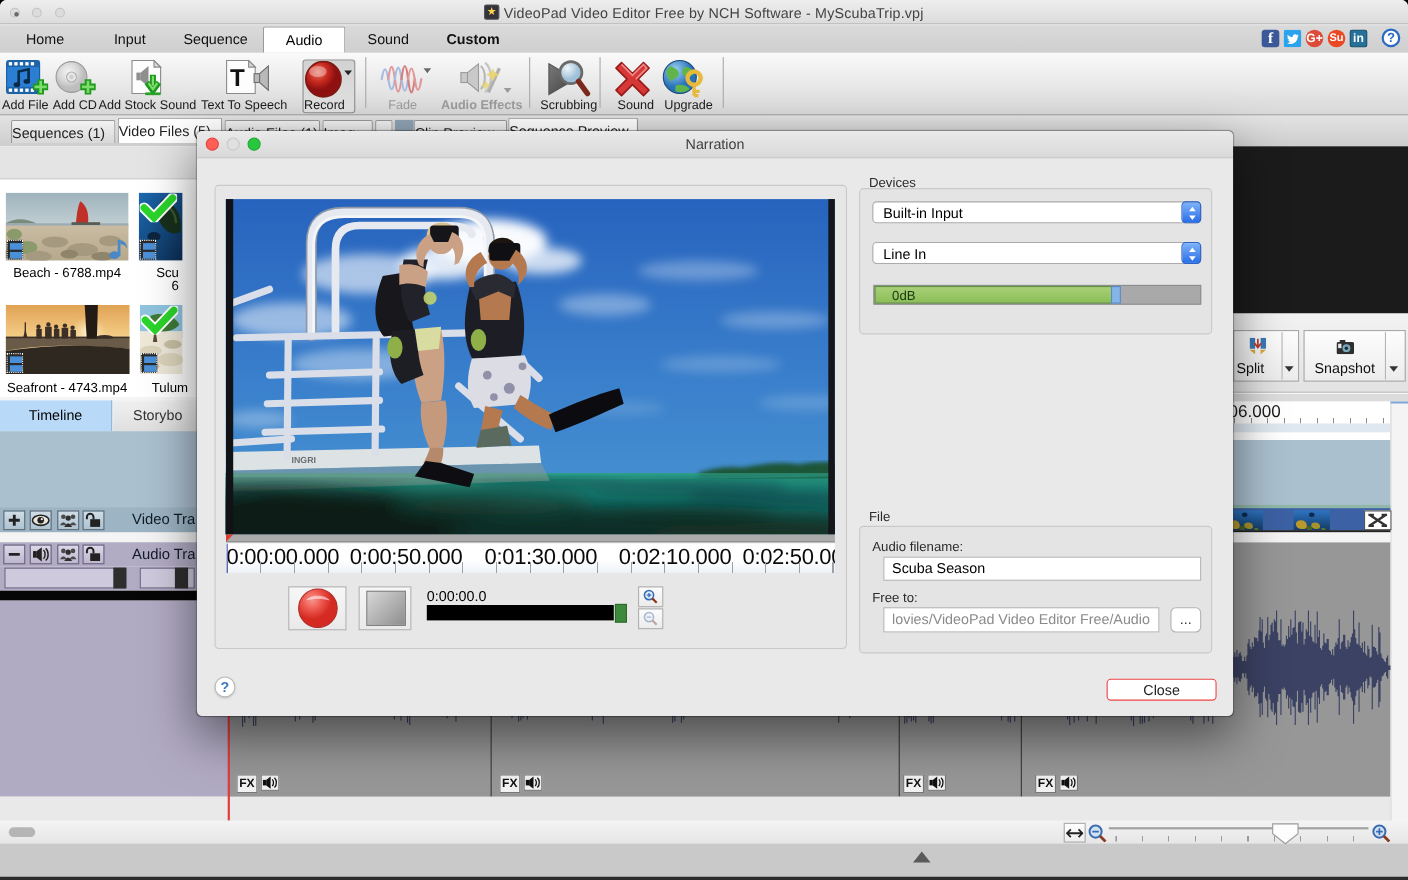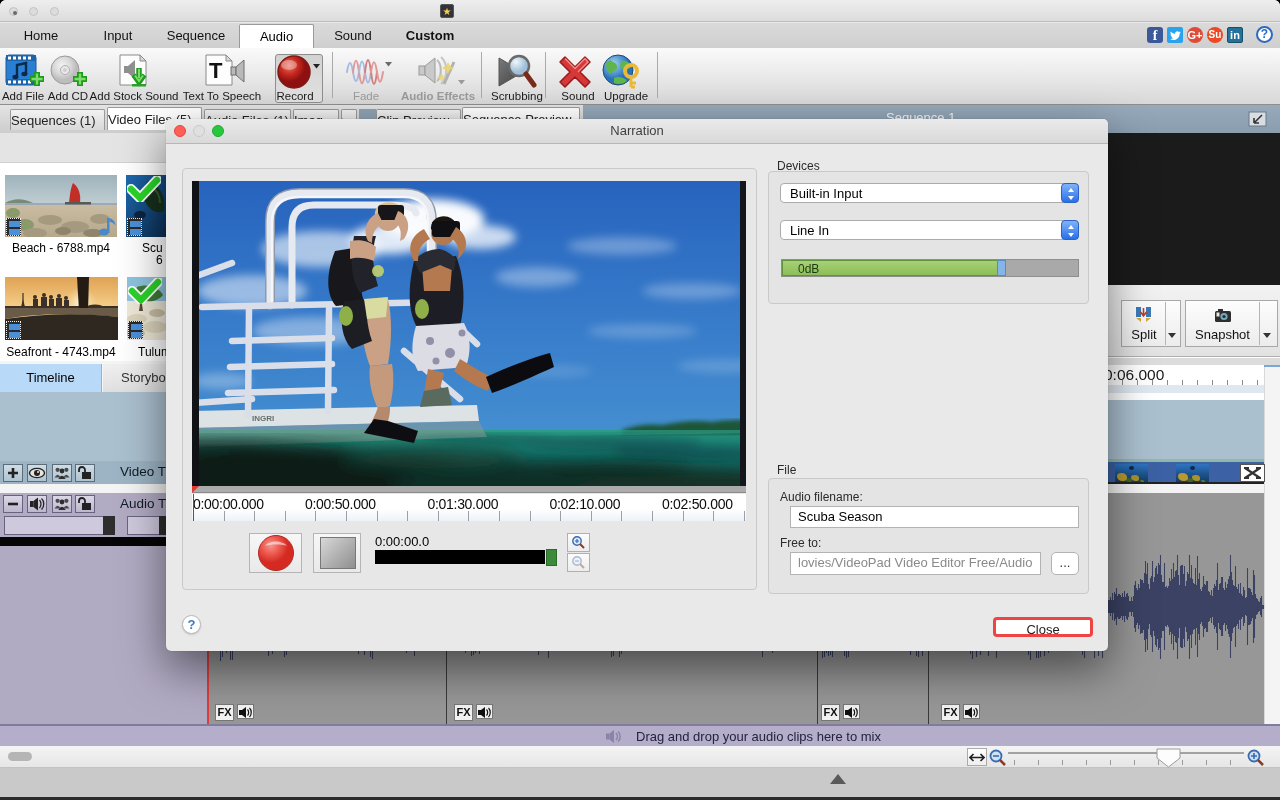--- a/index.html
+++ b/index.html
@@ -46,50 +46,51 @@
 .trtxt{position:absolute;font-size:13.5px;color:#101c26;}
 
 #clipgray{position:absolute;left:208px;top:493px;width:1057px;height:231px;background:#979797;}
 
 #dropstrip{position:absolute;left:0;top:724px;width:1280px;height:22px;background:#b5aecb;border-top:2px solid #827b9e;}
 #dropstrip .t{position:absolute;left:636px;top:3px;font-size:13px;color:#23233b;}
 #scrollrow{position:absolute;left:0;top:746px;width:1280px;height:22px;background:linear-gradient(#f4f4f4,#e6e6e6);border-bottom:1px solid #c2c2c2;}
 #bottomrow{position:absolute;left:0;top:768px;width:1280px;height:29px;background:#c9c9c9;}
 #bottomline{position:absolute;left:0;top:797px;width:1280px;height:3px;background:#2b2b2b;}
 
-#dialog{position:absolute;left:166px;top:119px;width:942px;height:532px;background:#e9e9e9;border-radius:5px;box-shadow:0 18px 45px rgba(0,0,0,.5),0 0 1px rgba(0,0,0,.35);}
+#dialog{position:absolute;left:179px;top:119px;width:942px;height:532px;background:#e9e9e9;border-radius:5px;box-shadow:0 18px 45px rgba(0,0,0,.5),0 0 1px rgba(0,0,0,.35);}
 #dlgtitle{position:absolute;left:0;top:0;width:100%;height:25px;background:linear-gradient(#eaeaea,#d9d9d9);border-bottom:1px solid #b7b7b7;border-radius:5px 5px 0 0;}
 #dlgtitle .t{position:absolute;width:100%;text-align:center;top:4px;font-size:13px;color:#404040;}
 .dl{position:absolute;top:6px;width:12px;height:12px;border-radius:50%;}
 .groupbox{position:absolute;border:1px solid #c9c9c9;border-radius:4px;background:#e7e7e7;}
 .glabel{position:absolute;font-size:12px;color:#2b2b2b;}
 .field{position:absolute;background:#fff;border:1px solid #b3b3b3;font-size:13px;color:#000;padding:2px 0 0 7px;}
 .ddown{position:absolute;height:20px;background:#fff;border:1px solid #ababab;border-radius:4px;font-size:13px;color:#000;}
 .ddcap{position:absolute;right:-1px;top:-1px;width:18px;height:20px;border-radius:4px;background:linear-gradient(#7fb3f8,#2a6fe8);border:1px solid #2a62c8;}
 .fxp{position:absolute;top:211px;width:48px;height:16px;}
 .fxp:before{content:"FX";position:absolute;left:0;top:0;width:17px;height:15px;background:#f2f2f2;border:1px solid #777;font-size:11px;font-weight:bold;color:#111;text-align:center;line-height:15px;}
 .fxsp{position:absolute;left:22px;top:0;width:17px;height:15px;background:#f2f2f2;border:1px solid #777;}
 .uwthumb{position:absolute;top:464px;width:33px;height:18px;background:linear-gradient(#2f74c2 0%,#1d548f 55%,#173c62 100%);overflow:hidden;}
 .uwthumb:before{content:"";position:absolute;left:2px;top:9px;width:10px;height:8px;background:#b9992e;border-radius:45% 55% 40% 60%;box-shadow:13px 1px 0 -1px #a8922c,7px 3px 0 -2px #466428,20px 4px 0 -3px #5a7a30;}
 .uwthumb:after{content:"";position:absolute;left:14px;top:2px;width:5px;height:4px;background:#0d2a50;border-radius:50%;}
-.rl{position:absolute;top:2px;font-size:14px;color:#0a0a0a;letter-spacing:-0.3px;}
+.rl{position:absolute;top:2px;font-size:20px;color:#0a0a0a;letter-spacing:-0.3px;}
 .filmic{position:absolute;left:1px;bottom:1px;width:15px;height:18px;background:#2a2a2a;border:1px dotted #eee;}
 .filmic i{position:absolute;left:2px;width:11px;height:6px;background:#4a90d8;}
 .chk{position:absolute;left:1px;top:1px;}
 </style></head>
 <body>
 <div id="win">
 
   <div id="titlebar">
     <div class="tl" style="left:9px;">
         <div style="position:absolute;left:2.5px;top:2.5px;width:4px;height:4px;border-radius:50%;background:#6b6b6b;"></div>
       </div>
     <div class="tl" style="left:29px;"></div>
     <div class="tl" style="left:50px;"></div>
     <div style="position:absolute;left:440px;top:4px;width:14px;height:14px;border-radius:2px;background:#33333b;border:1px solid #555;color:#f8d24a;font-size:10px;text-align:center;line-height:13px;">★</div>
+    <span id="title-txt">VideoPad Video Editor Free by NCH Software - MyScubaTrip.vpj</span>
   </div>
 
   <div id="menurow">
     <div id="audiotab">Audio</div>
     <div class="mtab" style="left:16px;width:50px;">Home</div>
     <div class="mtab" style="left:95px;width:46px;">Input</div>
     <div class="mtab" style="left:158px;width:76px;">Sequence</div>
         <div class="mtab" style="left:328px;width:50px;">Sound</div>
     <div class="mtab" style="left:400px;width:60px;font-weight:bold;">Custom</div>
     <div id="socials">
@@ -278,27 +279,20 @@
   <div id="tabsrow">
     <div class="ptab" style="left:10px;width:95px;">Sequences (1)</div>
     <div class="ptab sel" style="left:107px;width:95px;">Video Files (5)</div>
     <div class="ptab" style="left:204px;width:87px;">Audio Files (1)</div>
     <div class="ptab" style="left:293px;width:46px;">Imag</div>
     <div class="ptab" style="left:341px;width:16px;">▸</div>
     <div style="position:absolute;left:359px;top:4px;width:17px;height:24px;background:#8fa3b4;"></div>
     <div class="ptab" style="left:376px;width:85px;">Clip Preview</div>
     <div class="ptab sel" style="left:462px;width:118px;">Sequence Preview</div>
   </div>
-  <div id="seqbar">
-      <span class="t">Sequence 1</span>
-  <svg style="position:absolute;left:665px;top:6px;" width="19" height="16">
-        <rect x="1" y="1" width="17" height="14" fill="#d8dde2" stroke="#6a7a88"></rect>
-        <path d="M14 4 L6 12 M6 12 L6 7 M6 12 L11 12" stroke="#333" stroke-width="1.6" fill="none"></path>
-      </svg>
-    </div>
 
   <div id="leftpanel">
     <div class="topstrip"></div>
     <div id="th-beach" class="thumb" style="left:5px;top:42px;width:112px;height:62px;">
       <svg width="112" height="62" viewBox="0 0 112 62">
         <defs>
             <linearGradient id="bsky" x1="0" y1="0" x2="0" y2="1">
               <stop offset="0" stop-color="#9fb3bc"></stop>
               <stop offset=".7" stop-color="#cfdbdd"></stop>
               <stop offset="1" stop-color="#dfe6e2"></stop>
@@ -555,21 +549,21 @@
     <div style="position:absolute;left:1108px;top:133px;width:172px;height:152px;background:#1b1b1b;"></div>
     <div style="position:absolute;left:1108px;top:285px;width:172px;height:72px;background:linear-gradient(#f2f2f2,#e2e2e2);border-bottom:1px solid #b0b0b0;"></div>
 
     <div style="position:absolute;left:1121px;top:300px;width:60px;height:47px;border:1px solid #a8a8a8;background:linear-gradient(#fdfdfd,#ececec);"></div>
     <svg style="position:absolute;left:1136px;top:307px;" width="15" height="16">
         <rect x="0" y="0" width="5" height="10" fill="#3a7ab8"></rect>
         <rect x="10" y="0" width="5" height="10" fill="#3a7ab8"></rect>
         <path d="M7.5 1 V8 M4.5 5 L7.5 9 L10.5 5" stroke="#c23a2a" stroke-width="1.6" fill="none"></path>
         <path d="M0 11 L5 15 L5 11 Z M15 11 L10 15 L10 11 Z" fill="#d8a93a"></path>
       </svg>
-    <div style="position:absolute;left:1124px;top:327px;width:40px;height:14px;font-size:13px;color:#111;text-align:center;">Split</div>
+    <div style="position:absolute;left:1124px;top:327px;width:40px;height:14px;font-size:13px;color:#111;">Split</div>
     <div style="position:absolute;left:1165px;top:302px;width:1px;height:43px;background:#b5b5b5;"></div>
     <div style="position:absolute;left:1168px;top:333px;width:0;height:0;border:4px solid transparent;border-top:5px solid #333;"></div>
     <div style="position:absolute;left:1185px;top:300px;width:93px;height:47px;border:1px solid #a8a8a8;background:linear-gradient(#fdfdfd,#ececec);"></div>
     <svg style="position:absolute;left:1215px;top:309px;" width="16" height="13">
         <rect x="0" y="2" width="16" height="11" rx="1.5" fill="#2e2e2e"></rect>
         <rect x="3" y="0" width="5" height="3" fill="#2e2e2e"></rect>
         <circle cx="9" cy="7.5" r="3.6" fill="#7aa8b8"></circle>
         <circle cx="9" cy="7.5" r="1.6" fill="#16323e"></circle>
         <rect x="1.5" y="3.5" width="3" height="4" fill="#e8e8e8"></rect>
       </svg>
@@ -602,30 +596,20 @@
         <path d="M0.5 107V120M1.5 107V120M2.5 104V123M3.5 107V120M4.5 100V127M5.5 107V120M6.5 99V128M7.5 101V126M8.5 95V132M9.5 103V124M10.5 101V126M11.5 101V126M12.5 102V125M13.5 104V123M14.5 100V127M15.5 104V123M16.5 98V129M17.5 104V123M18.5 101V126M19.5 100V127M20.5 103V124M21.5 108V119M22.5 108V119M23.5 104V123M24.5 108V119M25.5 103V124M26.5 92V135M27.5 88V139M28.5 95V132M29.5 97V130M30.5 91V136M31.5 95V132M32.5 86V141M33.5 87V140M34.5 87V140M35.5 90V137M36.5 80V147M37.5 68V159M38.5 81V146M39.5 70V157M40.5 91V136M41.5 96V131M42.5 85V142M43.5 83V144M44.5 68V159M45.5 89V138M46.5 84V143M47.5 75V152M48.5 73V154M49.5 81V146M50.5 70V157M51.5 72V155M52.5 62V166M53.5 82V145M54.5 89V138M55.5 89V138M56.5 70V157M57.5 94V133M58.5 93V134M59.5 95V132M60.5 93V134M61.5 85V142M62.5 88V139M63.5 76V151M64.5 86V141M65.5 70V157M66.5 84V143M67.5 78V149M68.5 77V150M69.5 62V166M70.5 82V145M71.5 92V135M72.5 73V154M73.5 72V155M74.5 72V155M75.5 81V146M76.5 73V154M77.5 93V134M78.5 88V139M79.5 79V148M80.5 81V146M81.5 62V166M82.5 85V142M83.5 72V155M84.5 86V141M85.5 90V137M86.5 91V136M87.5 75V152M88.5 92V135M89.5 63V164M90.5 86V141M91.5 80V147M92.5 96V131M93.5 98V129M94.5 94V133M95.5 83V144M96.5 91V136M97.5 92V135M98.5 88V139M99.5 88V139M100.5 98V129M101.5 99V128M102.5 102V125M103.5 97V130M104.5 103V124M105.5 95V132M106.5 91V136M107.5 93V134M108.5 87V140M109.5 70V157M110.5 97V130M111.5 91V136M112.5 90V137M113.5 84V143M114.5 84V143M115.5 95V132M116.5 97V130M117.5 89V138M118.5 95V132M119.5 91V136M120.5 86V141M121.5 83V144M122.5 62V165M123.5 79V148M124.5 87V140M125.5 92V135M126.5 93V134M127.5 73V154M128.5 94V133M129.5 96V131M130.5 91V136M131.5 100V127M132.5 90V137M133.5 101V126M134.5 103V124M135.5 94V133M136.5 97V130M137.5 105V122M138.5 104V123M139.5 75V152M140.5 95V132M141.5 95V132M142.5 96V131M143.5 99V128M144.5 102V125M145.5 77V150M146.5 82V145M147.5 101V126M148.5 105V122M149.5 106V121M150.5 108V119M151.5 109V118M152.5 105V122M153.5 103V124M154.5 112V116M155.5 112V116" stroke="#3b4263" stroke-width="1.05" fill="none"></path>
       </svg>
   </div>
 
   <svg id="spikes" style="position:absolute;left:208px;top:651px;" width="900" height="16">
       <path d="M12.5 0V10M14.5 0V6M18.5 0V2M22.5 0V9M24.5 0V9M60.5 0V5M64.5 0V3M76.5 0V6M78.5 0V4M150.5 0V3M156.5 0V4M162.5 0V6M164.5 0V8M198.5 0V2M206.5 0V5M257.5 0V2M263.5 0V5M265.5 0V4M267.5 0V2M271.5 0V3M330.5 0V4M340.5 0V7M403.5 0V6M405.5 0V5M411.5 0V6M413.5 0V3M554.5 0V6M564.5 0V2M614.5 0V7M616.5 0V6M618.5 0V2M620.5 0V5M622.5 0V4M624.5 0V6M636.5 0V5M638.5 0V7M640.5 0V6M702.5 0V4M708.5 0V5M710.5 0V6M714.5 0V5M762.5 0V3M764.5 0V8M768.5 0V6M772.5 0V4M780.5 0V5M788.5 0V7M820.5 0V4M822.5 0V9M828.5 0V7M830.5 0V7M832.5 0V6M836.5 0V5M840.5 0V2M874.5 0V4M876.5 0V7M886.5 0V7M890.5 0V5M894.5 0V7" stroke="#3b4263" stroke-width="1.05" fill="none"></path>
     </svg>
 
   <div style="position:absolute;left:207px;top:651px;width:2px;height:95px;background:#e03c3c;"></div>
 
-  <div id="dropstrip">
-    <svg style="position:absolute;left:605px;top:3px;" width="18" height="15">
-        <g fill="#8a84a8">
-          <rect x="1" y="4.5" width="3.5" height="6"></rect>
-          <path d="M4.5 4.5 L9 1 V14 L4.5 10.5 Z"></path>
-        </g>
-        <path d="M11 4 C12.8 6,12.8 9,11 11 M13.2 2.5 C15.8 5,15.8 10,13.2 12.5" stroke="#8a84a8" stroke-width="1.5" fill="none"></path>
-      </svg>
-    <span class="t">Drag and drop your audio clips here to mix</span>
-  </div>
   <div id="scrollrow">
     <div style="position:absolute;left:8px;top:6px;width:24px;height:9px;border-radius:5px;background:#b5b5b5;"></div>
     <div style="position:absolute;left:967px;top:2px;width:20px;height:18px;border:1px solid #aaa;background:linear-gradient(#fff,#eee);"></div>
     <svg style="position:absolute;left:969px;top:7px;" width="16" height="9">
         <path d="M1 4.5 H15 M4.5 1 L1 4.5 L4.5 8 M11.5 1 L15 4.5 L11.5 8" stroke="#222" stroke-width="1.6" fill="none"></path>
       </svg>
     <svg style="position:absolute;left:988px;top:2px;" width="19" height="18">
         <circle cx="8" cy="8" r="5.5" fill="#cfe2f2" stroke="#3a6ab2" stroke-width="1.8"></circle>
         <path d="M5 8 H11" stroke="#3a6ab2" stroke-width="1.6"></path>
         <path d="M12 12 L17 17" stroke="#8a3a22" stroke-width="2.5"></path>
@@ -858,16 +842,16 @@
       <div class="glabel" style="left:611px;top:344px;">File</div>
       <div class="groupbox" style="left:602px;top:359px;width:321px;height:116px;background:#e4e4e4;"></div>
       <div class="glabel" style="left:614px;top:371px;">Audio filename:</div>
       <div class="field" style="left:624px;top:387px;width:289px;height:22px;">Scuba Season</div>
       <div class="glabel" style="left:614px;top:417px;">Free to:</div>
       <div class="field" style="left:624px;top:433px;width:251px;height:23px;color:#8a8a8a;">lovies/VideoPad Video Editor Free/Audio</div>
       <div style="position:absolute;left:885px;top:433px;width:28px;height:23px;background:#fff;border:1px solid #b3b3b3;border-radius:5px;text-align:center;font-size:13px;color:#333;line-height:19px;">...</div>
 
       <div style="position:absolute;left:16px;top:496px;width:19px;height:19px;border-radius:50%;background:#fff;border:1px solid #b9b9b9;box-shadow:0 1px 2px rgba(0,0,0,.15);"></div>
       <div style="position:absolute;left:16px;top:496px;width:19px;height:19px;text-align:center;font-size:13px;font-weight:bold;color:#3a7ac2;line-height:20px;">?</div>
-      <div style="position:absolute;left:827px;top:498px;width:100px;height:20px;background:#fff;border:3px solid #ef4444;border-radius:4px;text-align:center;font-size:13px;color:#222;line-height:19px;">Close</div>
+      <div style="position:absolute;left:827px;top:498px;width:100px;height:20px;background:#fff;border:1px solid #ef4444;border-radius:4px;text-align:center;font-size:13px;color:#222;line-height:19px;">Close</div>
     </div>
   </div>
 </div>
 
 </body></html>

